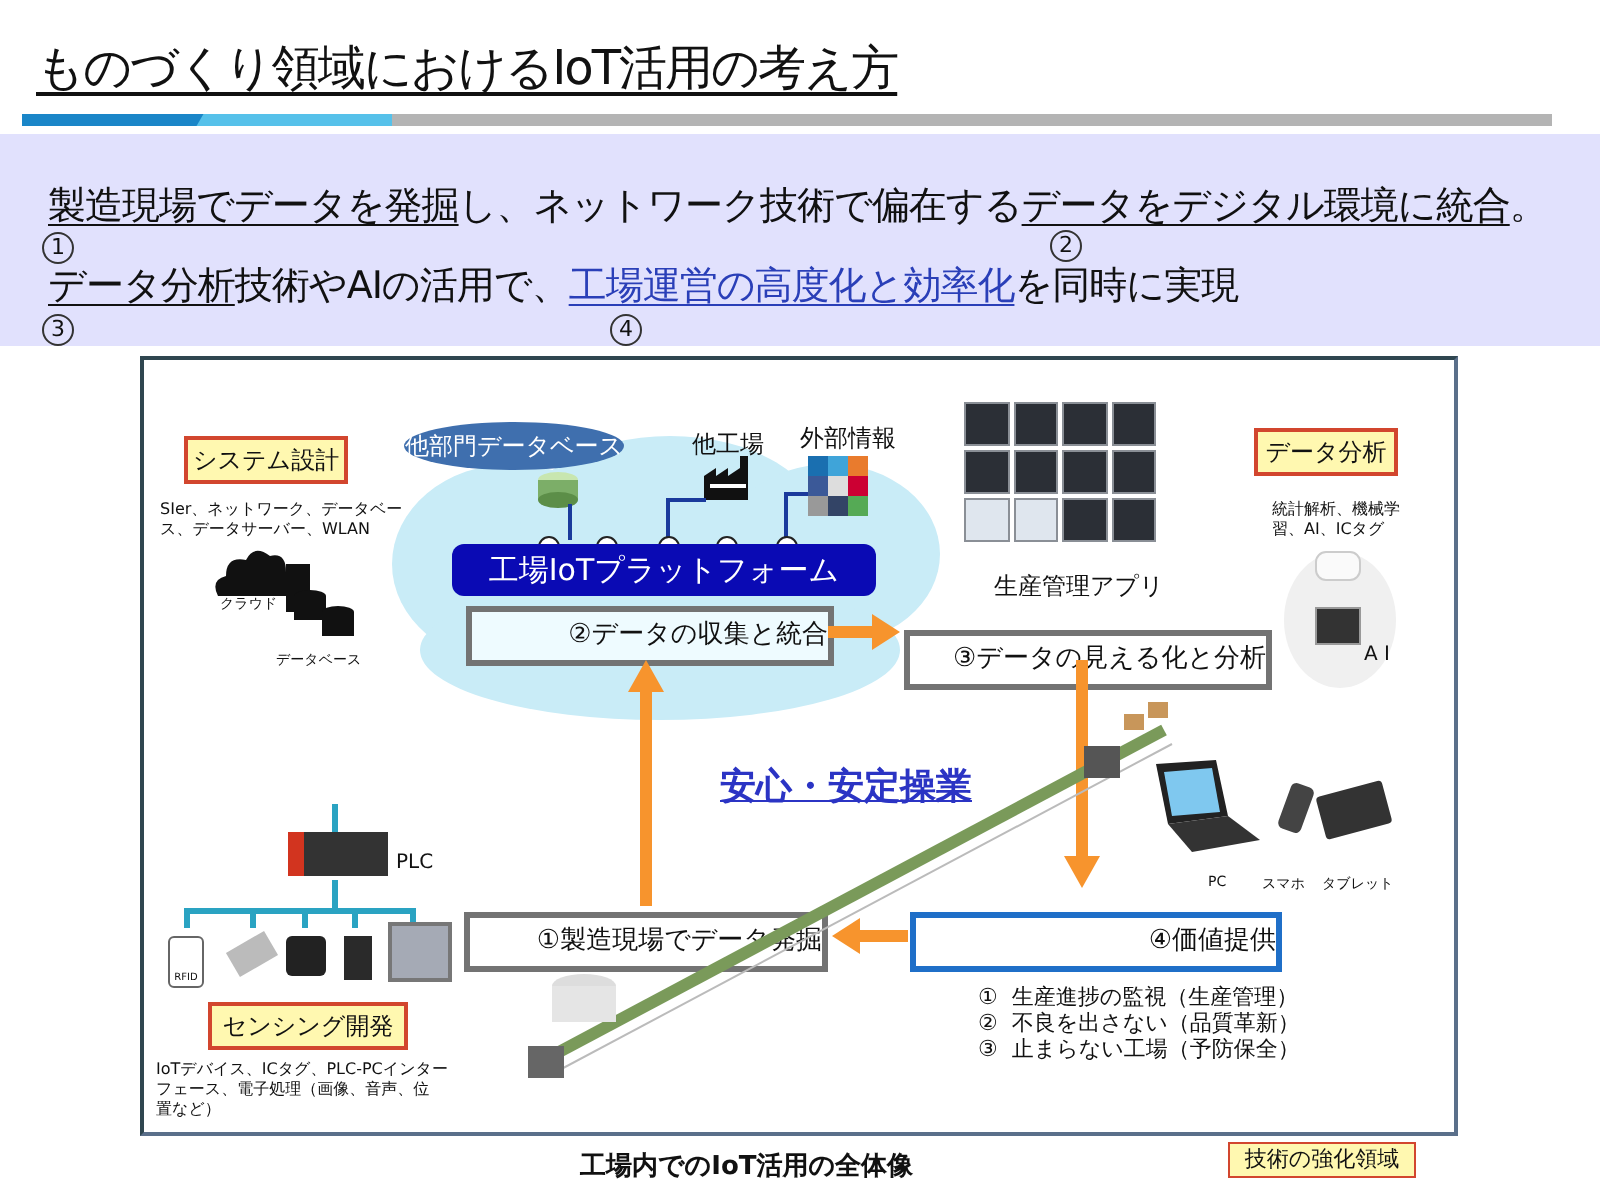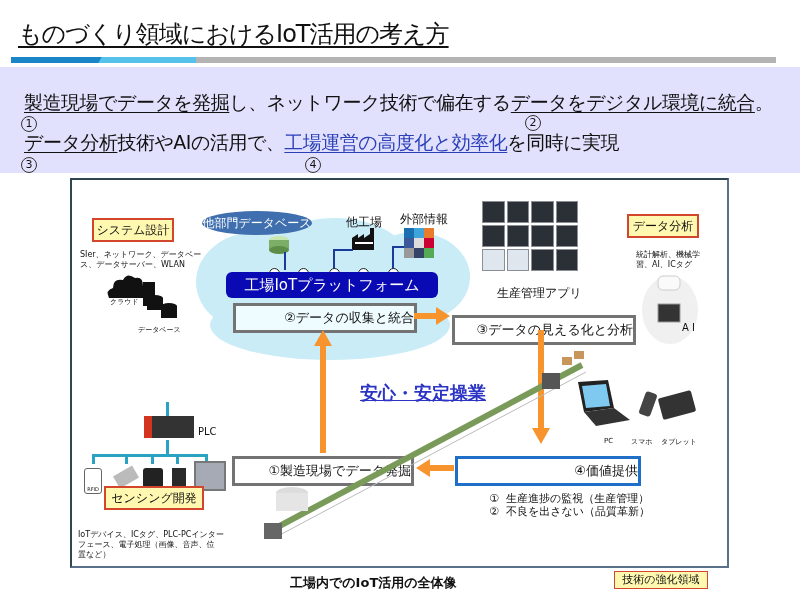--- a/index.html
+++ b/index.html
@@ -190,24 +190,25 @@
 <div class="tealline" style="left:92px; top:454px; width:3px; height:10px;"></div>
 <div class="tealline" style="left:125px; top:454px; width:3px; height:10px;"></div>
 <div class="tealline" style="left:151px; top:454px; width:3px; height:10px;"></div>
 <div class="tealline" style="left:176px; top:454px; width:3px; height:10px;"></div>
 <div class="tealline" style="left:205px; top:454px; width:3px; height:10px;"></div>
 <div class="abs" style="left:84px; top:468px; width:16px; height:24px; border:1px solid #666; border-radius:3px; font-size:5px; text-align:center; line-height:40px;">RFID</div>
 <div class="abs" style="left:115px; top:470px; width:22px; height:14px; background:#bbb; transform:rotate(-30deg);"></div>
 <div class="abs" style="left:143px; top:468px; width:20px; height:20px; background:#222; border-radius:3px;"></div>
 <div class="abs" style="left:172px; top:468px; width:14px; height:22px; background:#2a2a2a;"></div>
 <div class="abs" style="left:194px; top:461px; width:28px; height:26px; background:#a5aab5; border:2px solid #777;"></div>
-<div class="yellowbox" style="left:104px; top:486px; width:96px;">センシング開発</div>
+<div class="yellowbox" style="left:104px; top:501px; width:96px;">センシング開発</div>
 <div class="small" style="left:78px; top:530px;">IoTデバイス、ICタグ、PLC-PCインター</div>
 <div class="small" style="left:78px; top:540px;">フェース、電子処理（画像、音声、位</div>
 <div class="small" style="left:78px; top:550px;">置など）</div>
 
 <div class="value-list">
   <div><span>①</span>&nbsp;&nbsp;<span>生産進捗の監視（生産管理）</span></div>
   <div><span>②</span>&nbsp;&nbsp;<span>不良を出さない（品質革新）</span></div>
+  <div><span>③</span>&nbsp;&nbsp;<span>止まらない工場（予防保全）</span></div>
 </div>
 
 <div id="caption" class="abs">工場内でのIoT活用の全体像</div>
 <div class="yellowbox" style="left:614px; top:571px; width:92px; font-size:11px; line-height:16px; border-width:1px;">技術の強化領域</div>
 
 </body></html>

